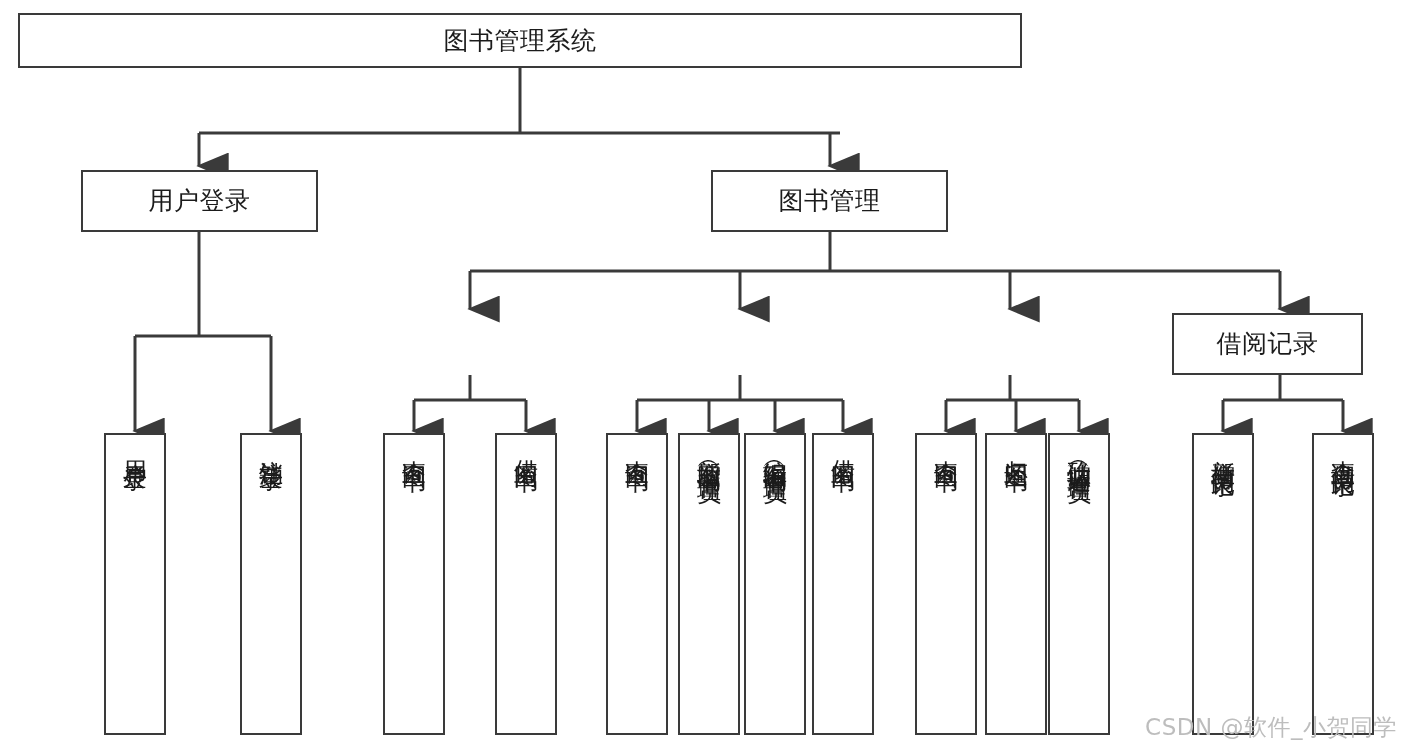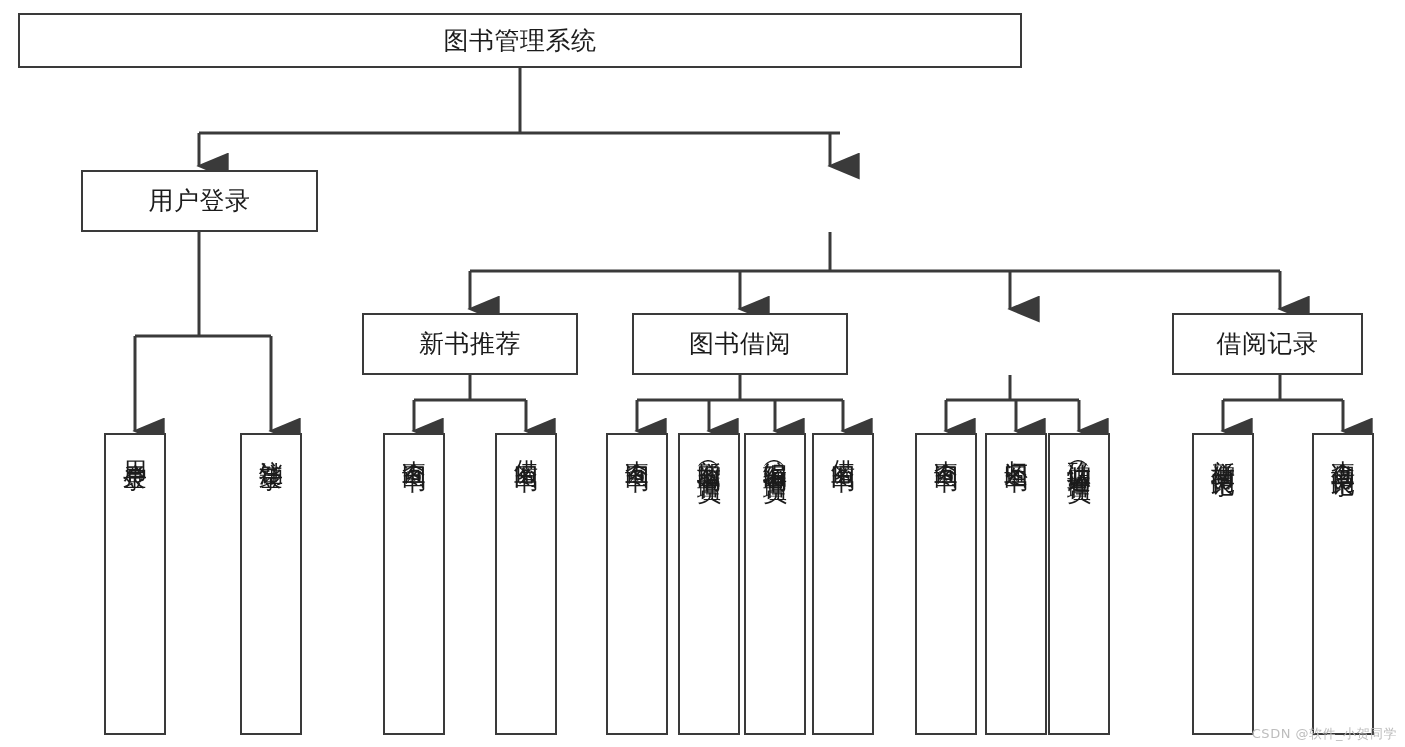--- a/index.html
+++ b/index.html
@@ -60,21 +60,21 @@
     text-orientation: upright;
     font-size: 24px;
     line-height: 1.0;
     letter-spacing: 3px;
     white-space: nowrap;
   }
   .watermark {
     position: absolute;
     right: 8px;
     bottom: 4px;
-    font-size: 13px;
+    font-size: 23px;
     color: #bdbdbd;
     white-space: nowrap;
     letter-spacing: 0.5px;
   }
 </style>
 </head>
 <body>
 
 <div id="canvas">
 
@@ -129,28 +129,25 @@
   </svg>
 
   <div class="node h-node root" style="left:18px; top:13px; width:1004px; height:55px;">
     <span class="lbl">图书管理系统</span>
   </div>
 
   <div class="node h-node" style="left:81px; top:170px; width:237px; height:62px;">
     <span class="lbl">用户登录</span>
   </div>
 
-
-  <div class="node h-node" style="left:362px; top:313px; width:216px; height:62px;">
-    <span class="lbl">新书推荐</span>
-  </div>
-
-  <div class="node h-node" style="left:632px; top:313px; width:216px; height:62px;">
-    <span class="lbl">图书借阅</span>
-  </div>
+  <div class="node h-node" style="left:711px; top:170px; width:237px; height:62px;">
+    <span class="lbl">图书管理</span>
+  </div>
+
+
 
 
   <div class="node h-node" style="left:1172px; top:313px; width:191px; height:62px;">
     <span class="lbl">借阅记录</span>
   </div>
 
   <div class="node v-node" style="left:104px; top:433px; width:62px; height:302px;">
     <span class="lbl">用户登录</span>
   </div>
 

